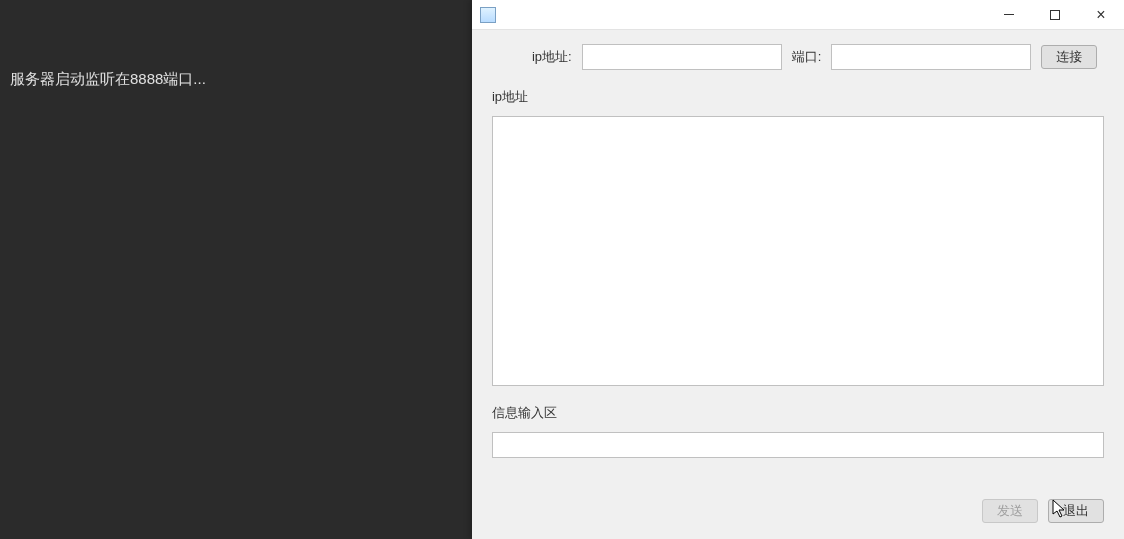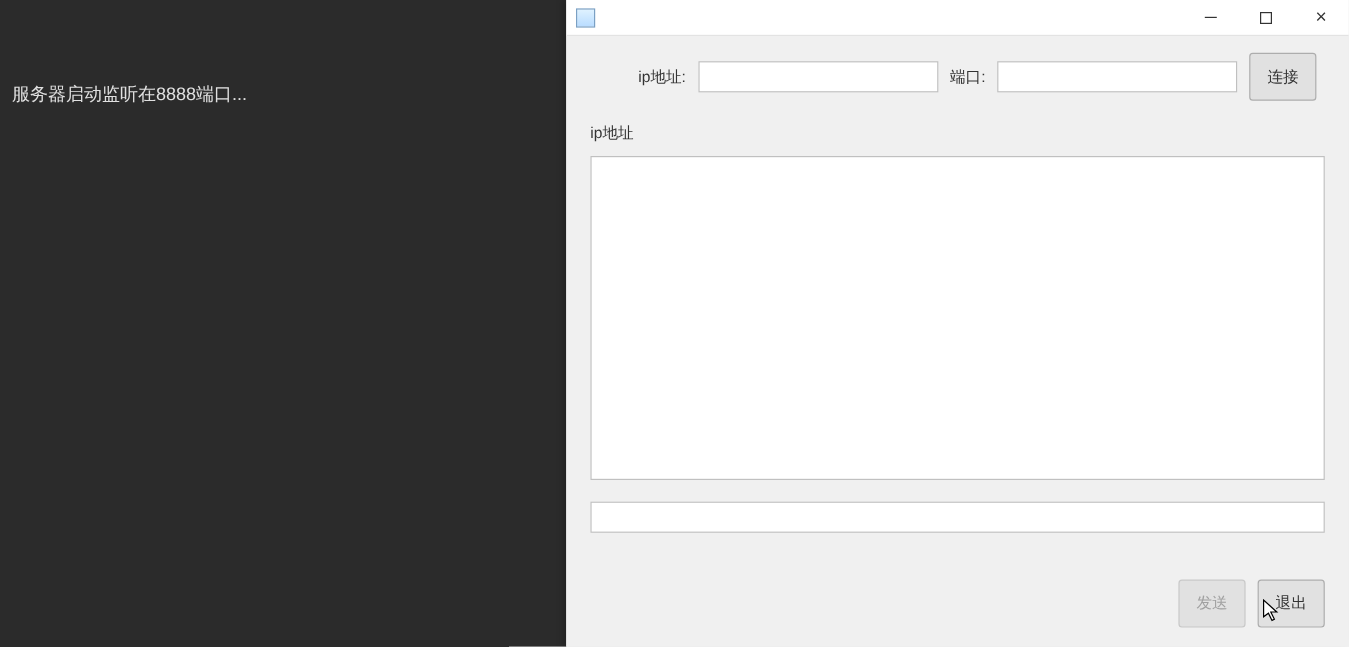--- a/index.html
+++ b/index.html
@@ -90,21 +90,21 @@
       border: 1px solid #c0c0c0;
       background: #fff;
       padding: 0 6px;
       font-family: inherit;
       font-size: 13px;
     }
     #ip-input { width: 200px; }
     #port-input { width: 200px; }
     
     .btn {
-      height: 40px;
+      height: 24px;
       padding: 0 14px;
       background: #e1e1e1;
       border: 1px solid #adadad;
       border-radius: 3px;
       font-family: inherit;
       font-size: 13px;
       cursor: default;
       color: #333;
     }
     .btn.disabled { color: #a0a0a0; border-color: #c8c8c8; }
@@ -173,20 +173,21 @@
       <span class="lbl lbl-ip">ip地址:</span>
       <input id="ip-input" class="txt-input" type="text" value="" style="">
       <span class="lbl">端口:</span>
       <input id="port-input" class="txt-input" type="text" value="" style="">
       <button class="btn">连接</button>
     </div>
 
     <div class="section-label">ip地址</div>
     <div class="display-area"></div>
 
+    <div class="section-label">信息输入区</div>
     <input class="input-area" type="text" value="" style="">
 
     <div class="bottom-buttons">
       <button class="btn disabled">发送</button>
       <button class="btn">退出</button>
       <svg class="cursor" width="16" height="20" viewBox="0 0 16 20">
         <path d="M1 1 L1 15 L5 12 L8 18 L10 17 L7 11 L12 11 Z" fill="#fff" stroke="#000" stroke-width="1"></path>
       </svg>
     </div>
   </div>

